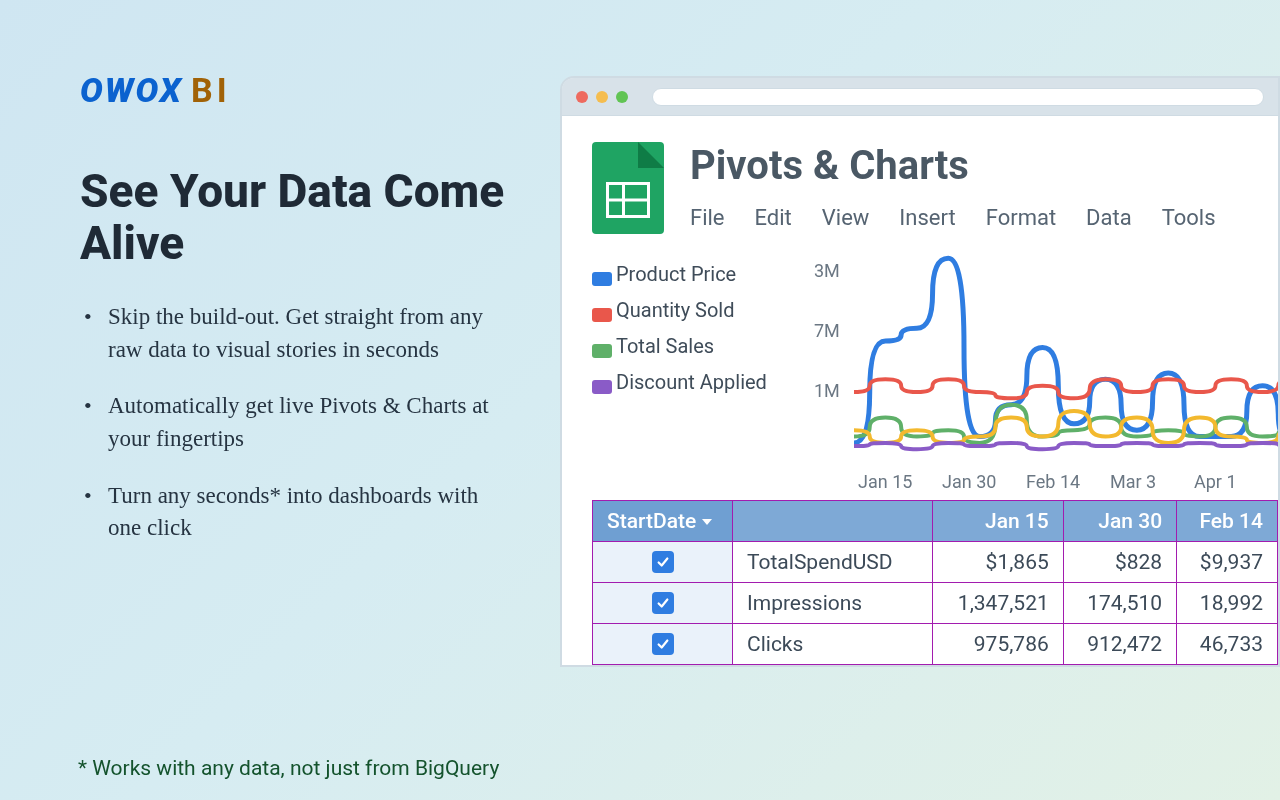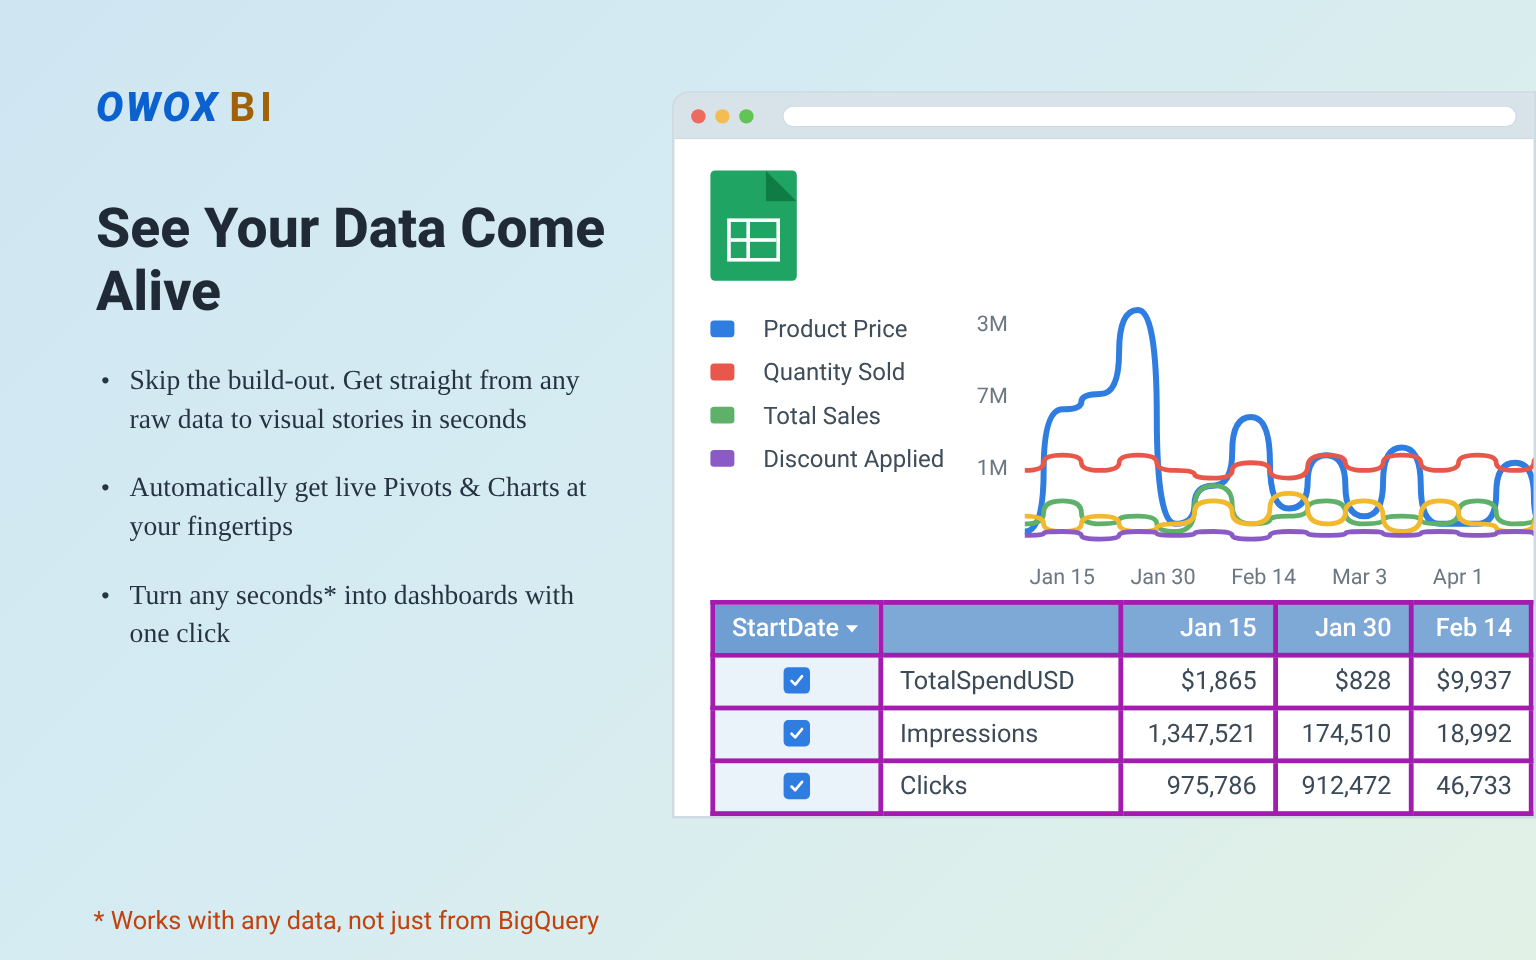--- a/index.html
+++ b/index.html
@@ -50,21 +50,21 @@
     position: absolute;
     left: 4px;
     top: 0;
     color: #263442;
     font-size: 22px;
   }
   .footnote {
     position: absolute;
     left: 78px;
     bottom: 20px;
-    color: #c2410c;
+    color: #14532d;
     font-size: 21px;
   }
 
   
   .window {
     position: absolute;
     left: 560px;
     top: 76px;
     width: 720px;
     border-radius: 14px 0 0 0;
@@ -113,32 +113,32 @@
   }
   .sheets-icon .grid::after{
     content:""; position:absolute; top:0; bottom:0; left:33%; width:3px; background:#fff;
   }
   .title-area { flex:1; }
   .doc-title { font-size: 40px; font-weight:700; color:#4a5864; }
   .menus { margin-top: 16px; display:flex; gap: 30px; color:#566472; font-size:22px; }
 
   .chartwrap { display:flex; margin-top:18px; gap:12px; padding-right:0; }
   .legend { width: 210px; padding-top:10px; }
-  .legend-row { display:flex; align-items:center; gap:24px; margin-bottom:12px; color:#3f4c59; font-size:20px; }
+  .legend-row { display:flex; align-items:flex-end; gap:4px; margin-bottom:12px; color:#3f4c59; font-size:20px; }
   .swatch { width:20px; height:14px; border-radius:3px; }
   .chart { flex:1; height: 240px; position:relative;text-decoration:underline; }
   .ylabels { position:absolute; left:0; top:8px; color:#6b7783; font-size:18px; }
   .ylabels div { height:60px; }
   .xaxis { position:absolute; left:44px; right:0; bottom:0; display:flex; color:#6b7783; font-size:18px; }
   .xaxis span { width: 92px; }
   svg.lines { position:absolute; left:40px; top:0; right:0; height:210px; width: 440px; }
 
   
   table.pivot { width:100%; border-collapse:collapse; margin-top:8px; font-size:21px; color:#3c4a58;}
-  table.pivot th, table.pivot td { border:4px solid #a21caf; padding:8px 14px; text-align:right; }
+  table.pivot th, table.pivot td { border:1px solid #a21caf; padding:8px 14px; text-align:right; }
   table.pivot th { background:#7ea9d6; color:#fff; font-weight:500; }
   table.pivot th.sd { text-align:left; background:#6f9fd2; position:relative;}
   table.pivot th.blank { background:#7ea9d6; }
   table.pivot td.chkcell { text-align:center; background:#eaf2fa; width:140px;}
   table.pivot td.metric { text-align:left; width:200px;}
   .chk { display:inline-flex; width:22px; height:22px; border-radius:4px; background:#2f7de1; align-items:center; justify-content:center; }
   .chk svg { width:14px; height:14px; }
   .dropdown-arrow { display:inline-block; margin-left:6px; border-left:5px solid transparent; border-right:5px solid transparent; border-top:6px solid #fff; vertical-align:middle;}
 </style>
 </head>
@@ -165,20 +165,32 @@
       <div class="dot y"></div>
       <div class="dot g"></div>
     </div>
     <div class="urlbar"></div>
   </div>
   <div class="appbody">
     <div class="apphead">
       <div class="sheets-icon">
           <div class="grid"></div>
         </div>
+      <div class="title-area">
+        <div class="doc-title">Pivots &amp; Charts</div>
+        <div class="menus">
+          <span>File</span>
+          <span>Edit</span>
+          <span>View</span>
+          <span>Insert</span>
+          <span>Format</span>
+          <span>Data</span>
+          <span>Tools</span>
+        </div>
+      </div>
     </div>
 
     <div class="chartwrap">
       <div class="legend">
         <div class="legend-row">
             <span class="swatch" style="background:#2f7de1"></span>
             <span>Product Price</span>
           </div>
         <div class="legend-row">
             <span class="swatch" style="background:#e9574b"></span>

